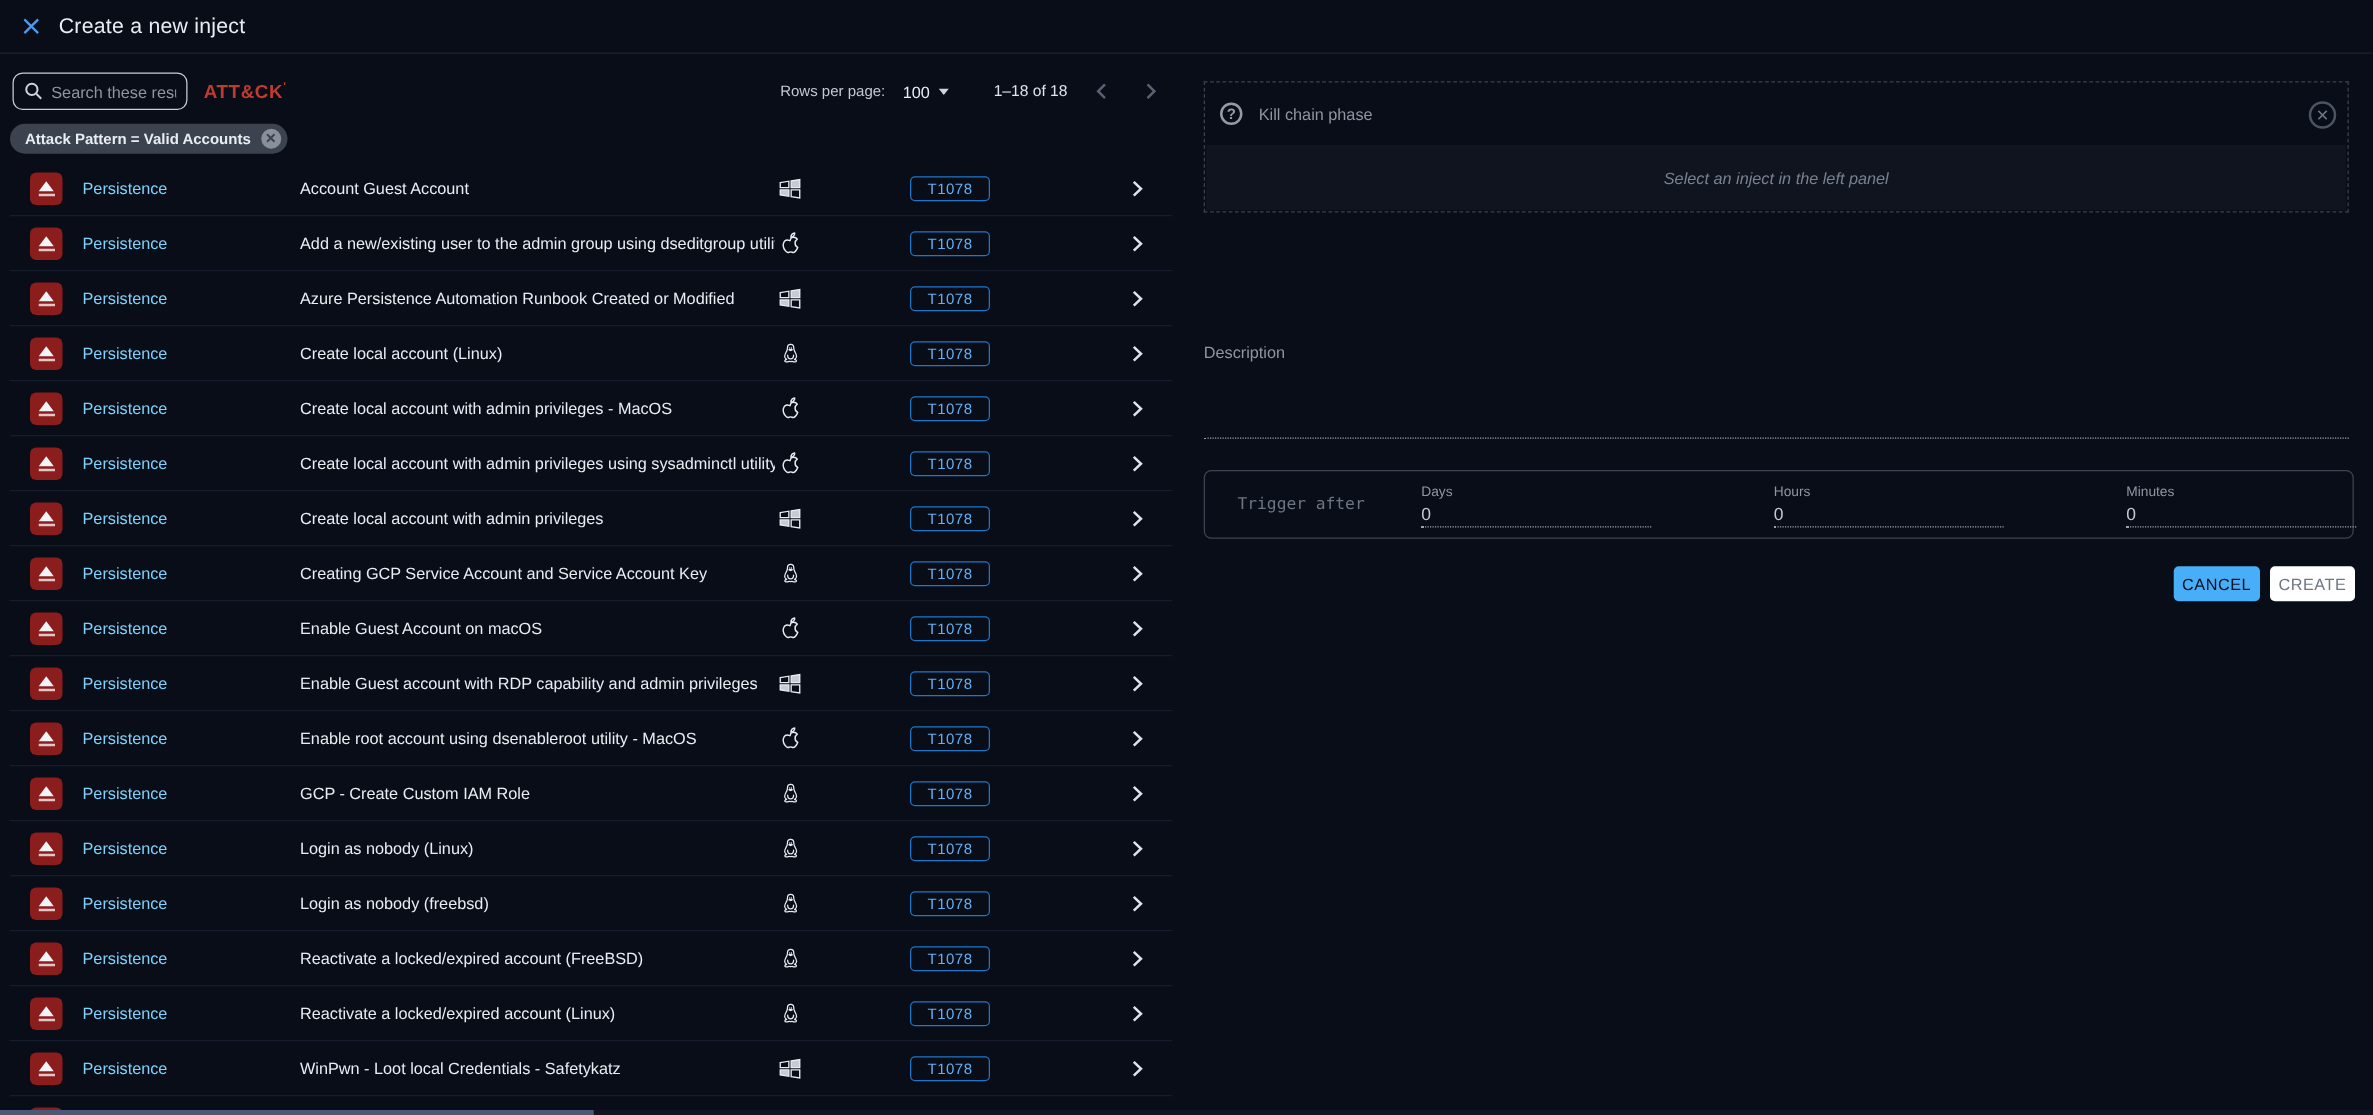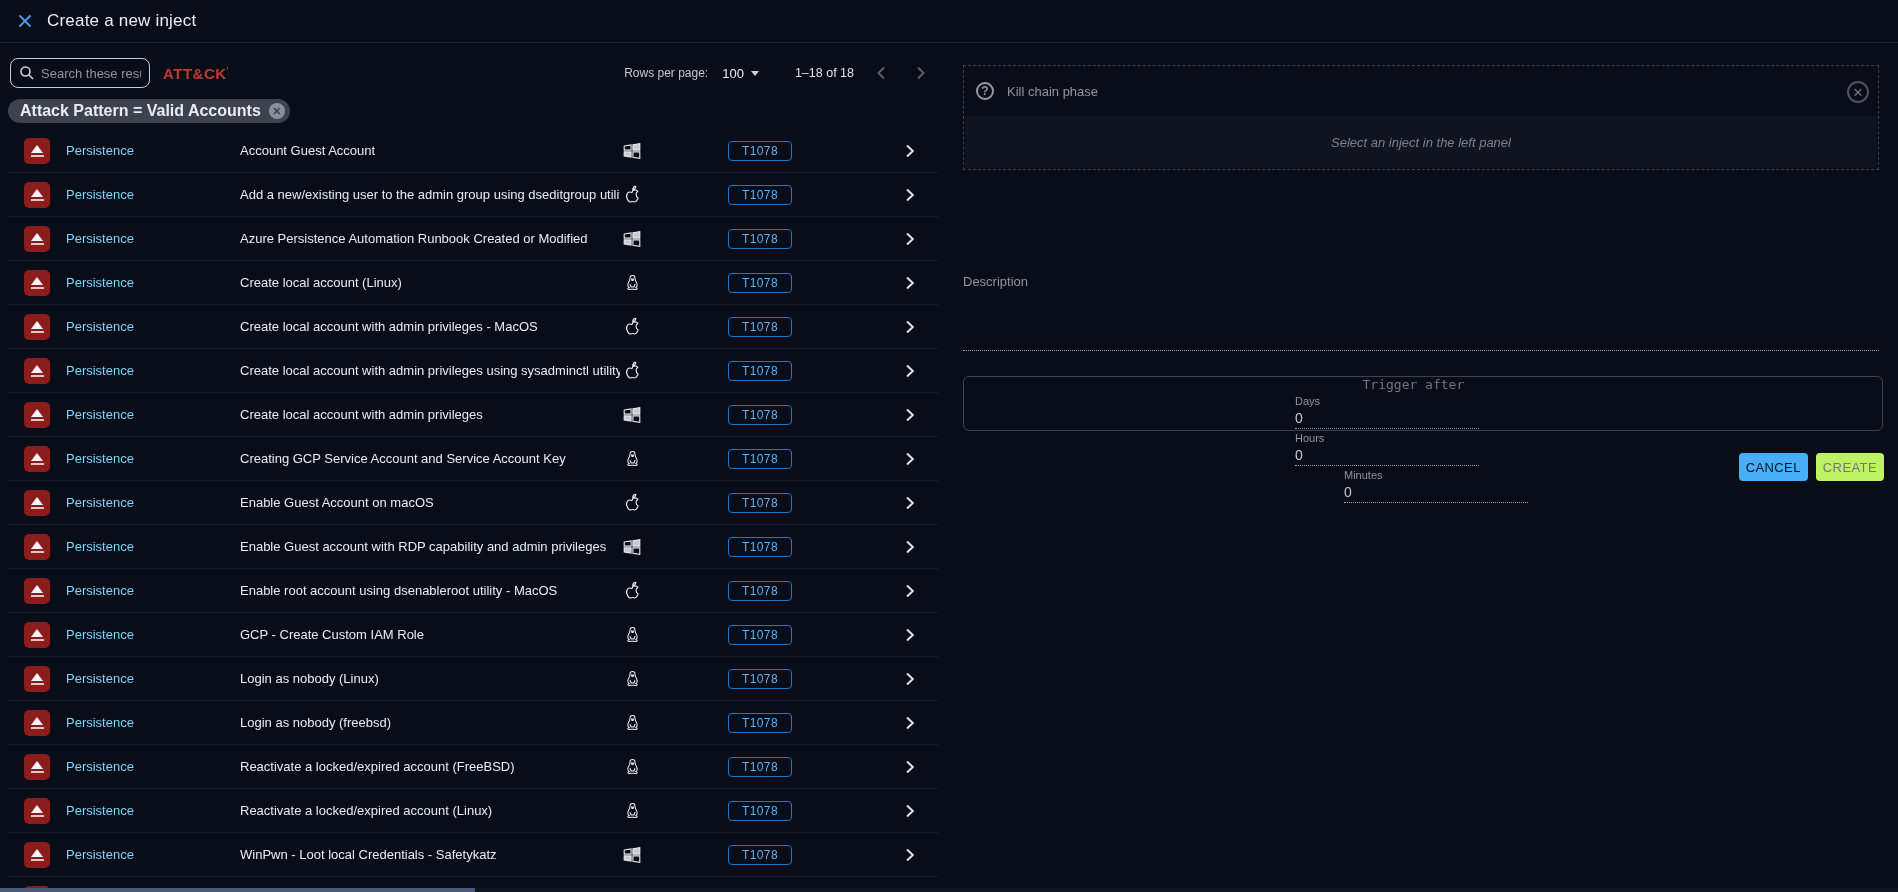--- a/index.html
+++ b/index.html
@@ -30,21 +30,21 @@
     gap:7px; cursor:pointer; }
   .caret-down { width:0; height:0; border-left:4px solid transparent; border-right:4px solid transparent;
     border-top:5px solid #cfd4dc; }
   .pagination-label { margin-left:36px; font-size:12.5px; color:#dfe3ea; }
   .page-btn { width:26px; height:26px; margin-left:14px; display:flex; align-items:center;
     justify-content:center; cursor:default; }
 
   .chip-row { margin:11px 0 0 8px; }
   .chip { display:inline-flex; align-items:center; height:24px; background:#3c434f;
     border-radius:14px; padding:0 5px 0 12px; gap:8px; }
-  .chip-label { font-size:16px; font-weight:bold; color:#e9edf3; }
+  .chip-label { font-size:12px; font-weight:bold; color:#e9edf3; }
   .chip-remove { width:16px; height:16px; border-radius:50%; background:#8a9099; color:#3c434f;
     font-size:11px; font-weight:bold; display:flex; align-items:center; justify-content:center;
     cursor:pointer; line-height:1; }
 
   .inject-list { margin:6px 0 0 8px; width:930px; height:760px; overflow:hidden; }
   .row { display:flex; align-items:center; height:44px; border-bottom:1px solid #151d2c; cursor:pointer; }
   .art-icon { width:26px; height:26px; margin:0 16px; border-radius:5px; background:#8c1d1d;
     display:flex; flex-direction:column; align-items:center; justify-content:center; flex:none; }
   .art-tri { width:0; height:0; border-left:6px solid transparent; border-right:6px solid transparent;
     border-bottom:8px solid #f2f4f7; }
@@ -83,33 +83,33 @@
   .ufield .flabel { font-size:13px; color:#8f96a2; }
   .f-title { top:174px; height:26px; display:flex; align-items:flex-end; padding-bottom:4px; }
   .f-desc  { top:227px; height:81px; }
   .f-desc .flabel { display:block; margin-top:4px; }
   .f-tags  { top:295px; height:22px; }
   .f-tags .flabel { display:block; margin-top:2px; }
   .tags-caret { position:absolute; right:3px; bottom:7px; }
 
   .trigger-box { position:absolute; left:5px; top:333px; width:920px; height:55px;
     border:1px solid #3c4352; border-radius:6px; display:flex; align-items:center;
-    padding-left:26px;flex-direction:column; }
+    padding-left:26px; }
   .trigger-label { width:147px; font-family:"DejaVu Sans Mono", monospace; font-size:13px;
     color:#6e7582; flex:none; }
   .t-field { width:184px; margin-right:98px; flex:none; padding-top:3px; }
   .t-field .tlabel { font-size:11px; color:#8f96a2; display:block; }
   .t-field .tvalue { font-size:14px; color:#c3c9d3; display:block; margin-top:3px;
     border-bottom:1px dotted #9aa0ac; padding-bottom:2px; cursor:text; }
 
   .buttons-row { position:absolute; top:410px; right:14px; display:flex; gap:8px; }
   .btn { height:28px; padding:0 7px; border:none; border-radius:4px; font-size:13px;
     letter-spacing:.4px; font-family:"Liberation Sans", sans-serif; cursor:pointer; }
   .btn-cancel { background:#49aef8; color:#0a1020; }
-  .btn-create { background:#bef264; color:#6e7683; }
+  .btn-create { background:#ffffff; color:#6e7683; }
 </style>
 </head>
 <body>
 
 <div class="app-header">
   <span class="close-x">
     <svg width="14" height="14" viewBox="0 0 14 14">
       <path d="M1.5 1.5 L12.5 12.5 M12.5 1.5 L1.5 12.5" stroke="#4d9bf0" stroke-width="1.8" fill="none"></path>
     </svg>
   </span>

